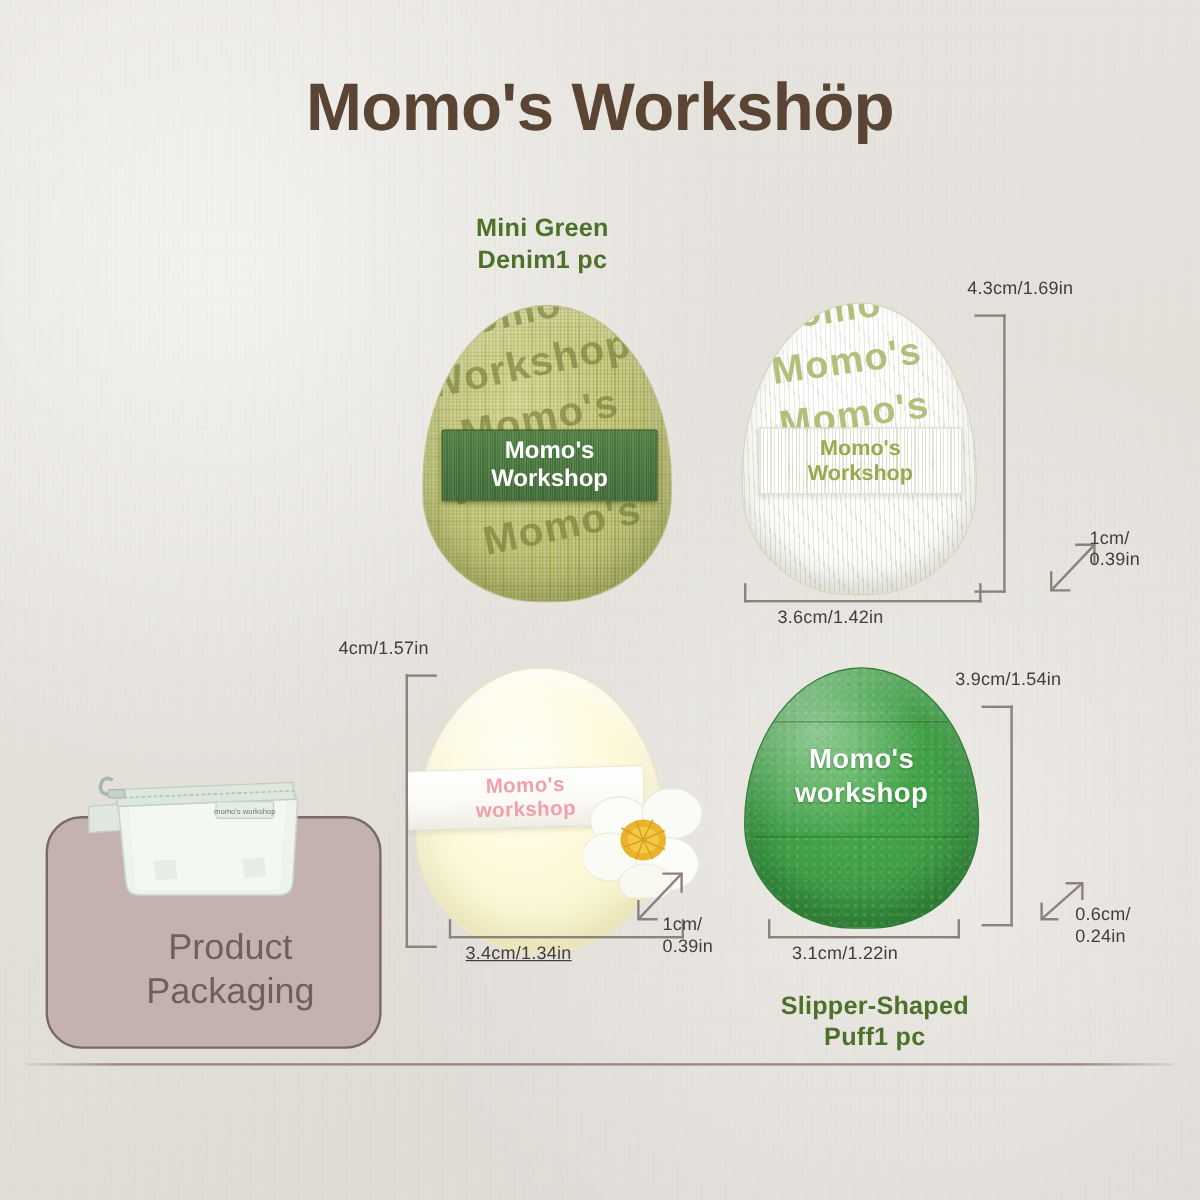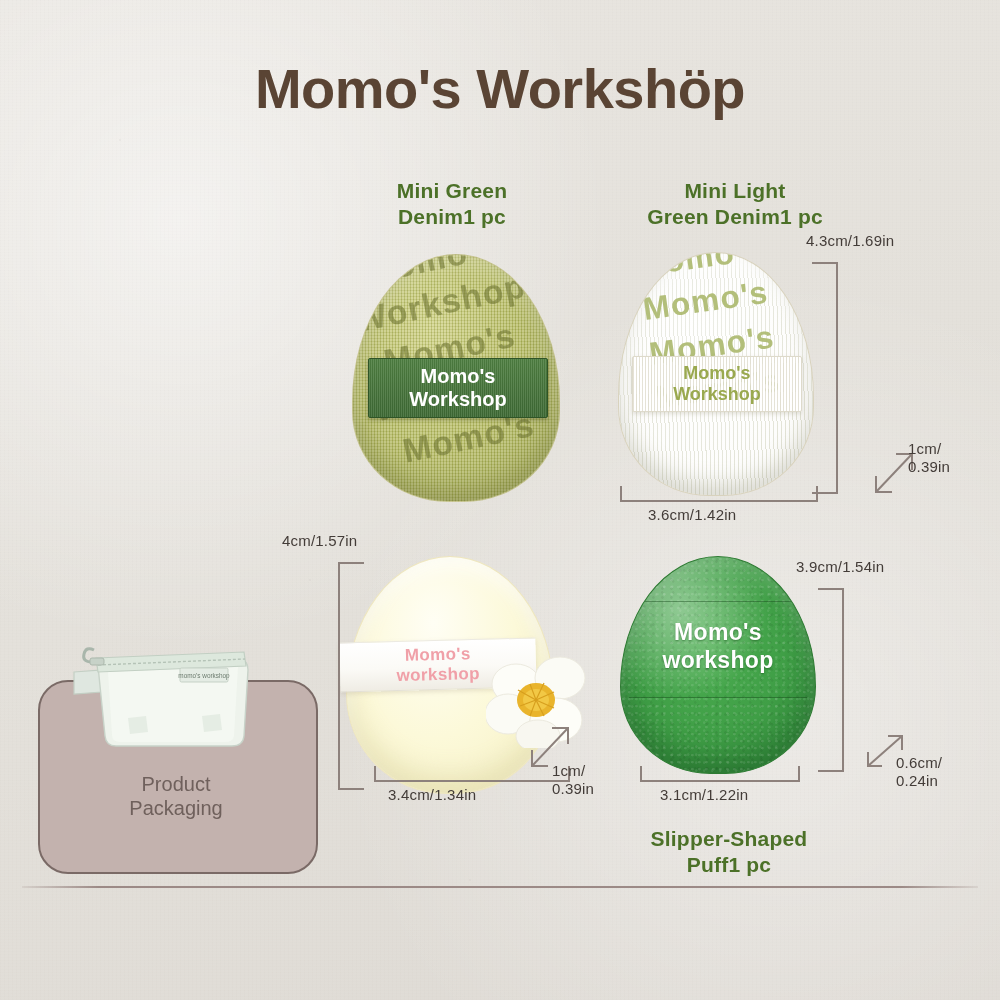--- a/index.html
+++ b/index.html
@@ -119,24 +119,24 @@
 
   
   #pack-box {
     left: 38px; top: 680px;
     width: 276px; height: 190px;
     background: #c3b2ae;
     border: 2px solid #7a6a66;
     border-radius: 30px;
   }
   #pack-label {
-    left: 38px; top: 772px; width: 276px;
+    left: 54px; top: 772px; width: 276px;
     text-align: center;
     color: #6f605c;
-    font-size: 20px;
+    font-size: 30px;
     line-height: 1.22;
     white-space: pre-line;
   }
   #pouch {
     left: 72px; top: 640px;
     width: 190px; height: 115px;
   }
 
   
   .puff { position: absolute; }
@@ -285,22 +285,20 @@
 
 <div id="page">
 
   <div id="grain"></div>
   <div id="speck"></div>
 
   <div class="abs" id="title">Momo's Workshöp</div>
 
   <div class="abs caption" id="cap-green-denim" style="white-space:pre-line">Mini Green
 Denim1 pc</div>
-  <div class="abs caption" id="cap-light-denim" style="white-space:pre-line">Mini Light
-Green Denim1 pc</div>
   <div class="abs caption" id="cap-slipper" style="white-space:pre-line">Slipper-Shaped
 Puff1 pc</div>
 
   <div class="puff" id="puff-green-denim">
     <div class="teardrop">
       <div class="watermark">Momo's Workshop Momo's Workshop Momo's</div>
     </div>
     <div class="band" id="band-green-denim">
       <div>
         <div>Momo's</div>
@@ -363,21 +361,21 @@
           <line x1="50" y1="52" x2="44" y2="68"></line>
         </g>
       </g>
     </svg>
   </div>
 
   <div class="abs dim" style="left:282px; top:532px;">4cm/1.57in</div>
   <div class="abs br-v" style="left:338px; top:562px; width:26px; height:228px;"></div>
 
   <div class="abs br-h" style="left:374px; top:766px; width:196px; height:16px;"></div>
-  <div class="abs dim" style="left:388px; top:786px;">3.4cm/1.34in</div>
+  <div class="abs dim" style="left:388px; top:786px;text-decoration:underline;">3.4cm/1.34in</div>
 
   <svg class="abs" style="left:528px; top:722px;" width="46" height="48">
     <line x1="4" y1="44" x2="40" y2="6" stroke="#8d817c" stroke-width="2"></line>
     <polyline points="4,28 4,44 20,44" fill="none" stroke="#8d817c" stroke-width="2"></polyline>
     <polyline points="24,6 40,6 40,22" fill="none" stroke="#8d817c" stroke-width="2"></polyline>
   </svg>
   <div class="abs dim" style="left:552px; top:762px;">1cm/
 0.39in</div>
 
   <div class="puff" id="puff-slipper">

